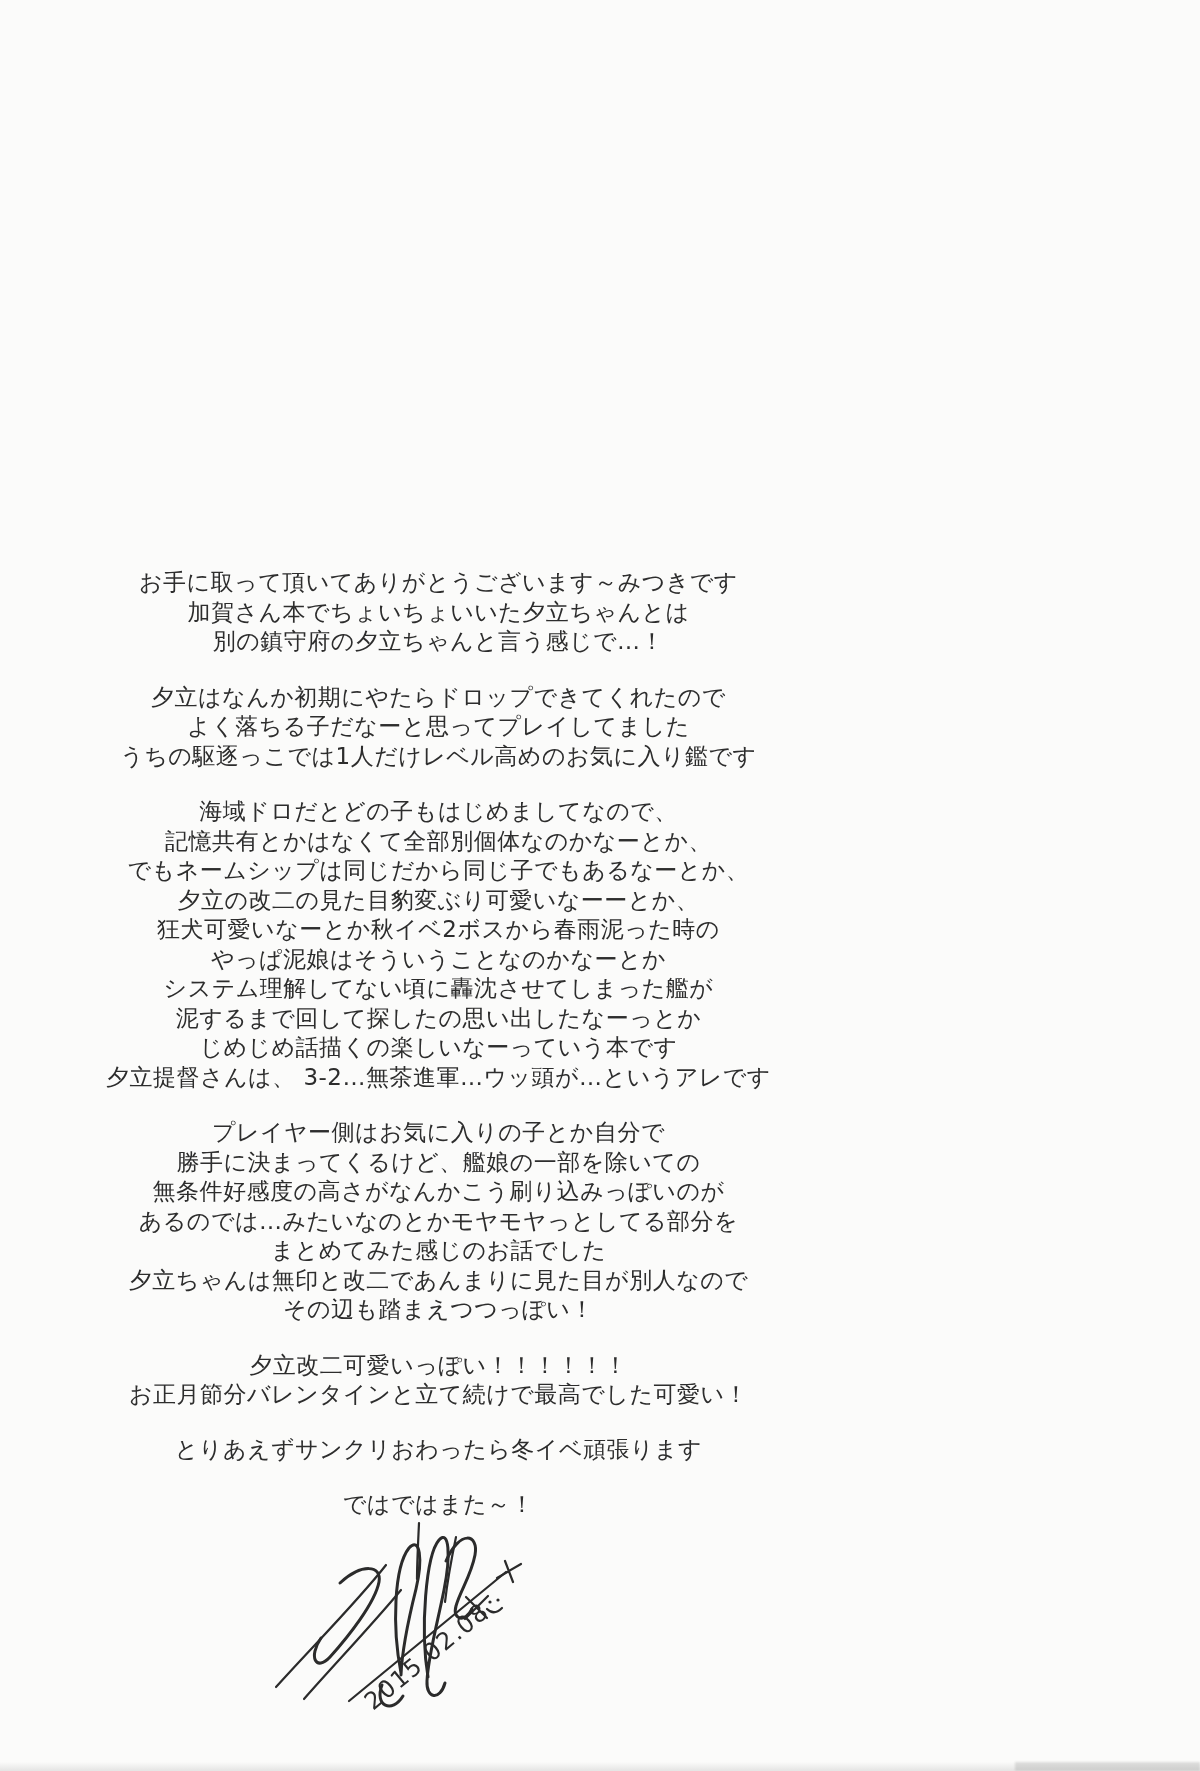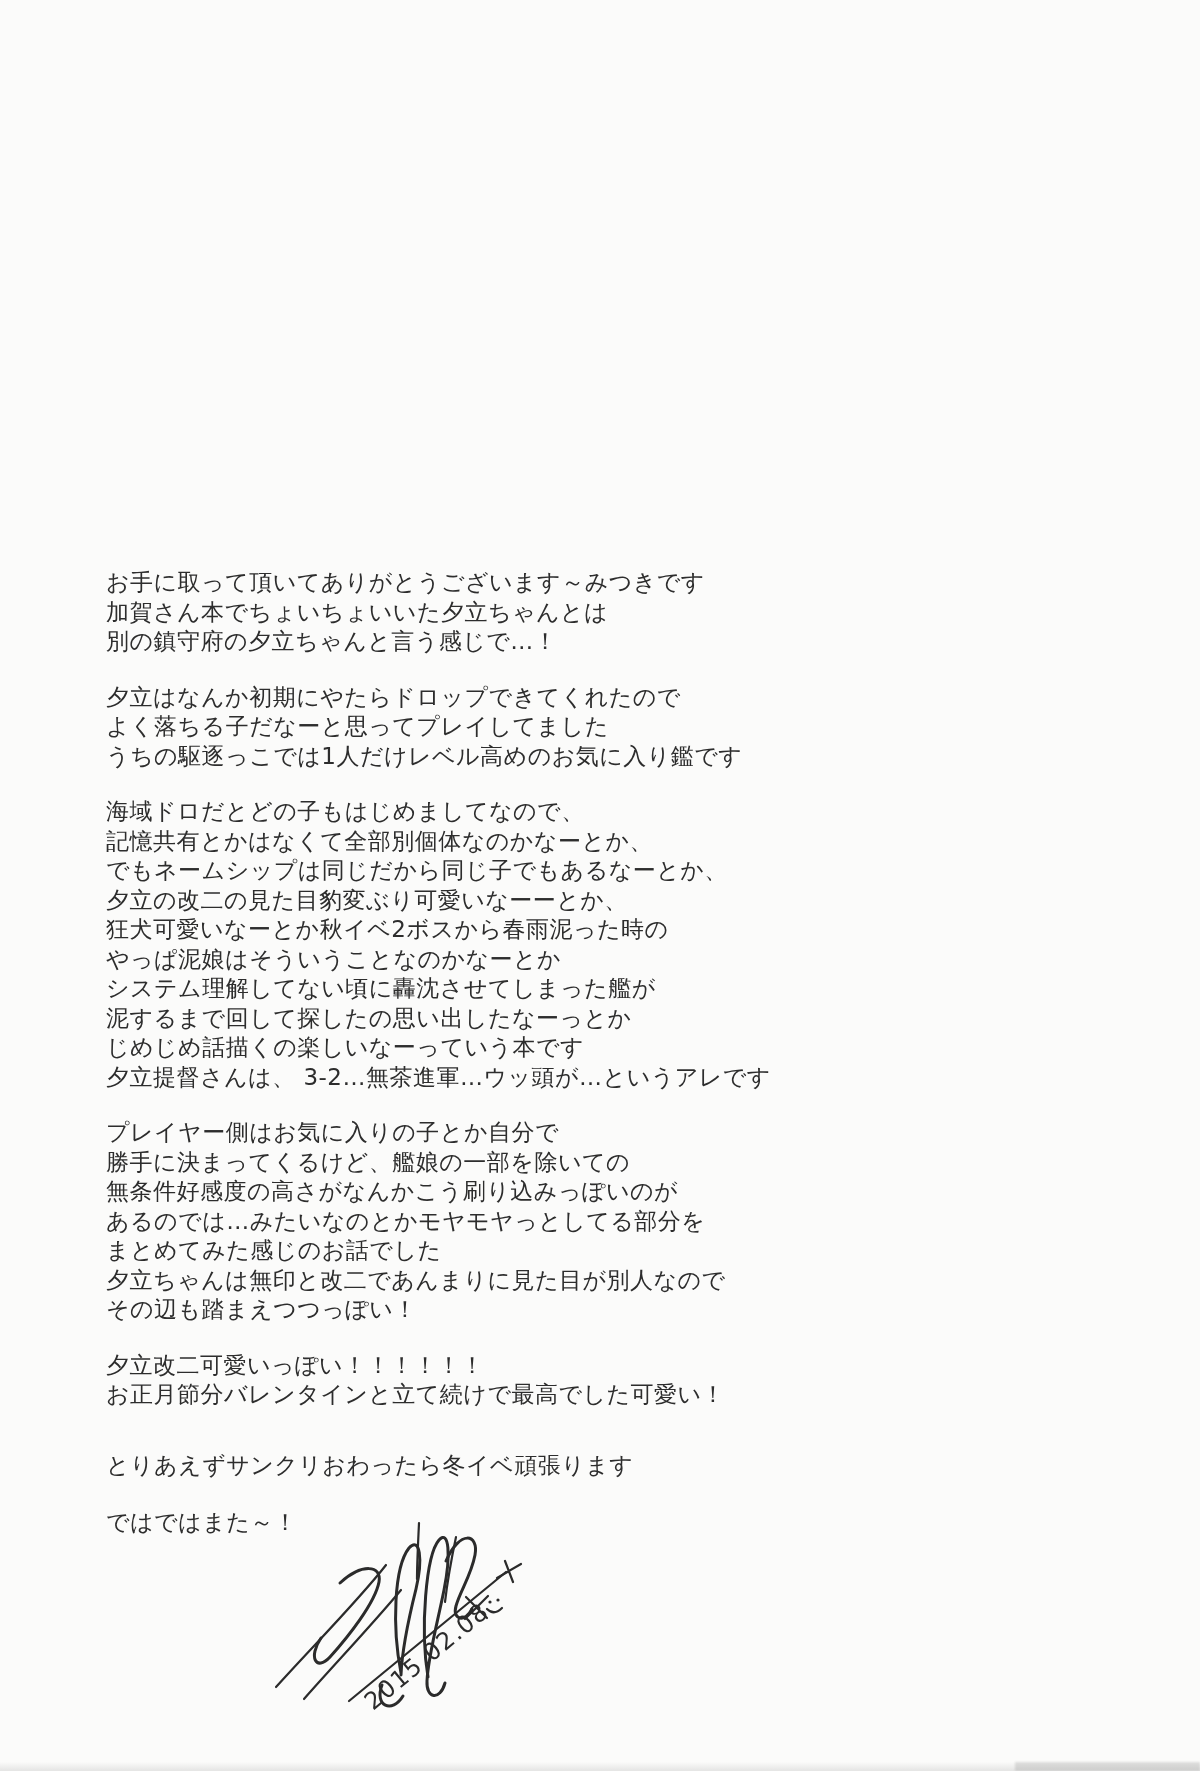--- a/index.html
+++ b/index.html
@@ -20,22 +20,22 @@
     left: 106px;
     top: 568px;
     font-size: 23px;
     line-height: 29.5px;
     letter-spacing: 0.5px;
     color: #2d2d2d;
     white-space: pre;
   }
   .para + .para { margin-top: 26px; }
   
-  .afterword .para:nth-child(6) { margin-top: 43px; font-family: Liberation Mono, monospace; }
-  .line { min-height: 29.5px; }
+  .afterword .para:nth-child(6) { margin-top: 25px; }
+  .line { min-height: 29.5px; text-align: center; }
   .signature {
     position: absolute;
     left: 270px;
     top: 1505px;
     width: 330px;
     height: 225px;
   }
   .signature path {
     fill: none;
     stroke: #2b2b2b;

